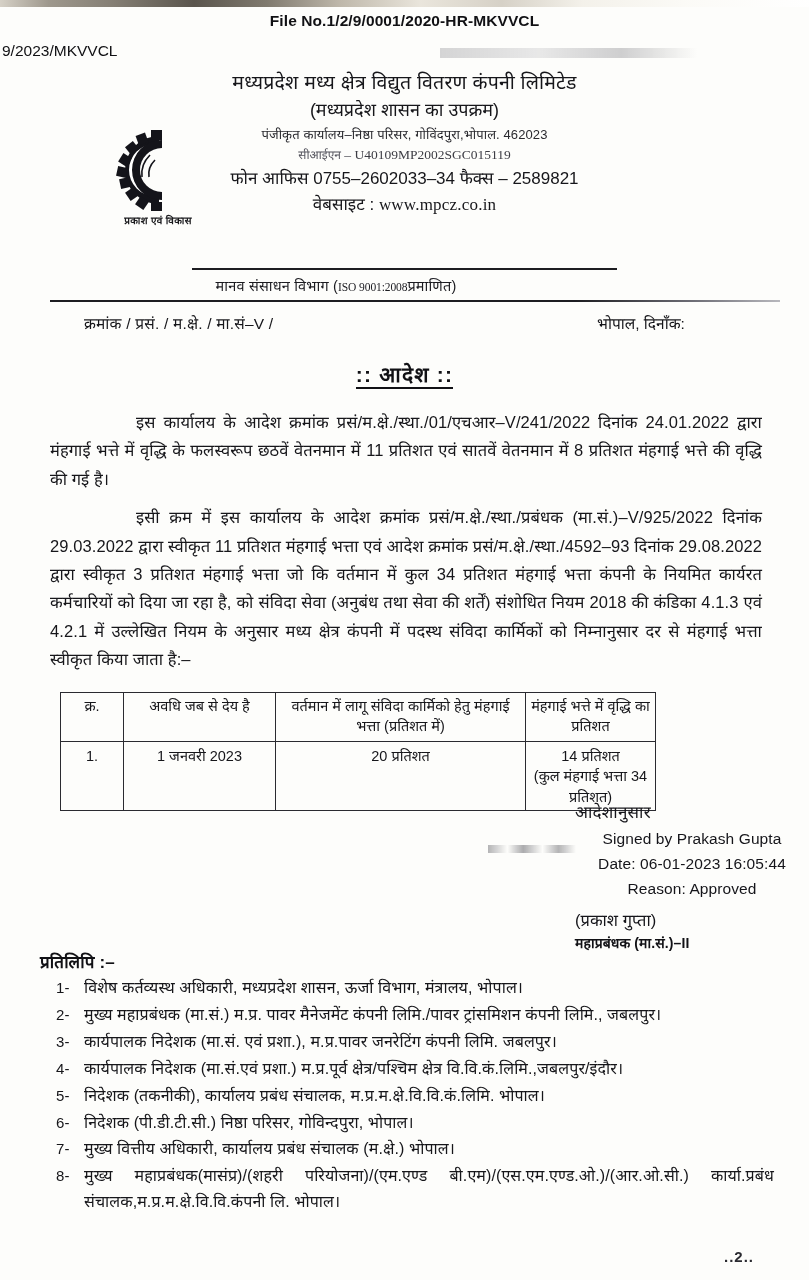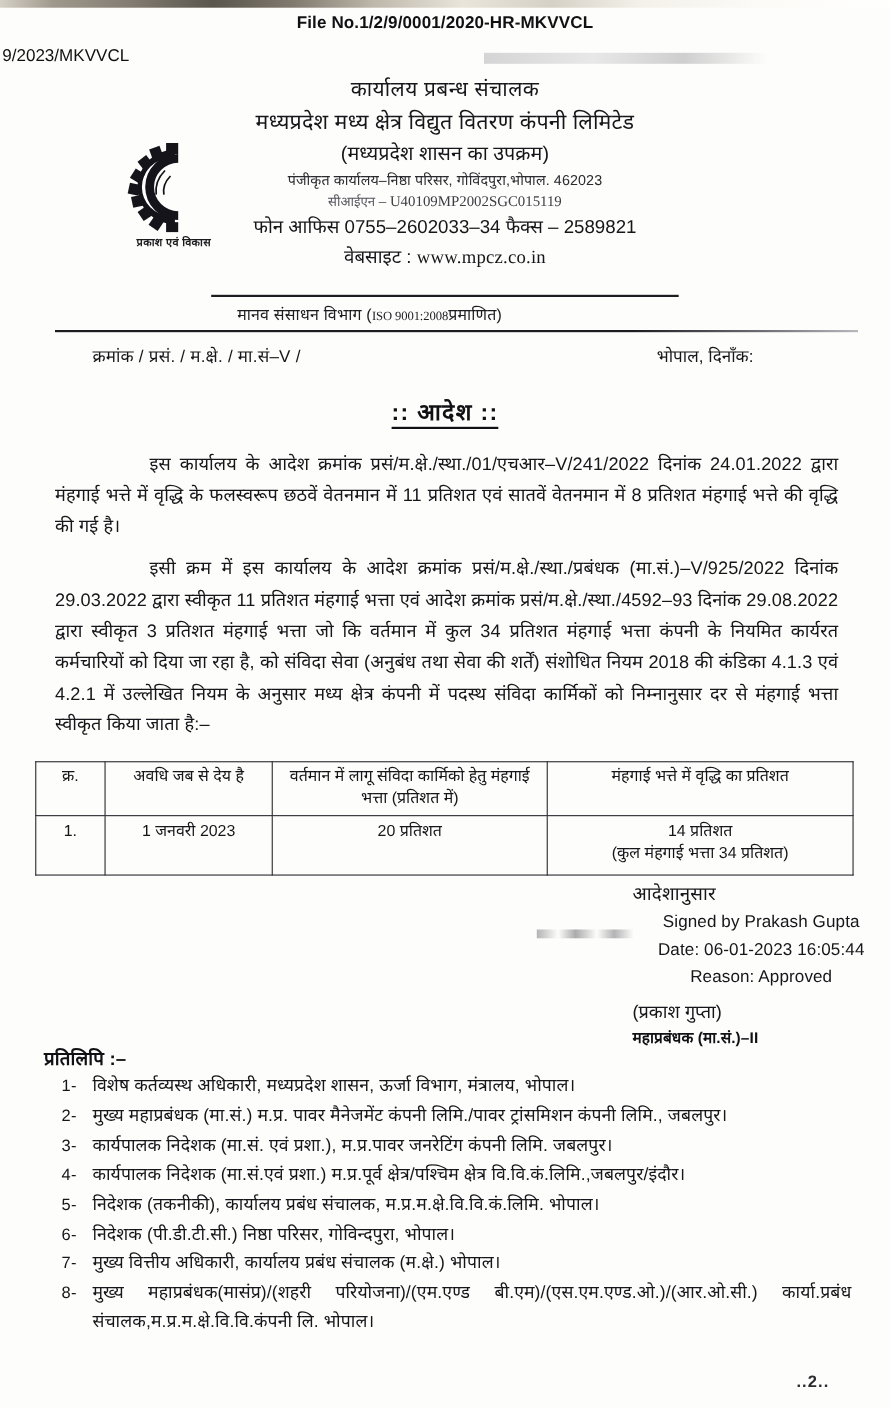--- a/index.html
+++ b/index.html
@@ -291,22 +291,22 @@
     text-align-last: left;
     letter-spacing: .1px;
     margin-bottom: 10px;
   }
   .para .indent { display: inline-block; width: 86px; }
 
   
   .rate-table {
     position: absolute;
     top: 692px;
-    left: 32px;
-    width: 744px;
+    left: 60px;
+    width: 596px;
     border-collapse: collapse;
     table-layout: fixed;
   }
   .rate-table th, .rate-table td {
     border: 1.3px solid #2a2a30;
     text-align: center;
     color: #16161a;
     padding: 3px 4px;
     vertical-align: top;
   }
@@ -425,21 +425,20 @@
 
 <div class="page">
 
   <div class="scan-edge"></div>
 
   <div class="file-no">File No.1/2/9/0001/2020-HR-MKVVCL</div>
   <div class="left-code">9/2023/MKVVCL</div>
   <div class="faint-stamp"></div>
 
   <div class="letterhead">
-    <div class="lh-l1">कार्यालय प्रबन्ध संचालक</div>
     <div class="lh-l2">मध्यप्रदेश मध्य क्षेत्र विद्युत वितरण कंपनी लिमिटेड</div>
     <div class="lh-l3">(मध्यप्रदेश शासन का उपक्रम)</div>
     <div class="lh-small">पंजीकृत कार्यालय–निष्ठा परिसर, गोविंदपुरा,भोपाल. 462023</div>
     <div class="lh-cin">
       <span class="cin-label">सीआईएन</span>
       <span>– U40109MP2002SGC015119</span>
     </div>
     <div class="lh-phone">फोन आफिस 0755–2602033–34 फैक्स – 2589821</div>
     <div class="lh-web">
       <span>वेबसाइट :</span>

